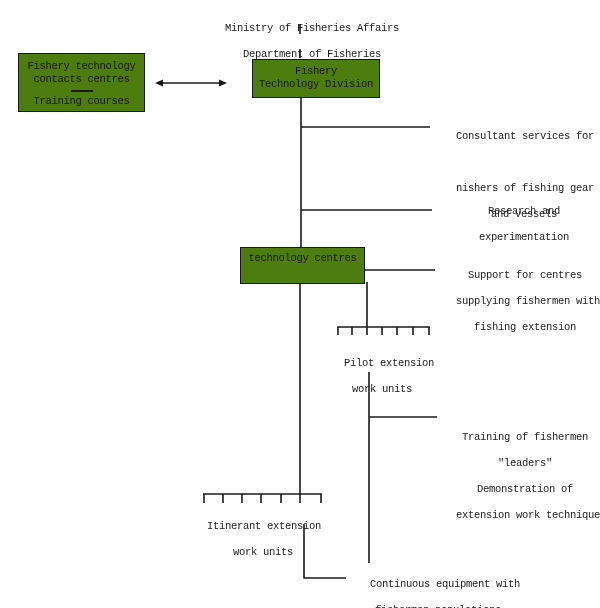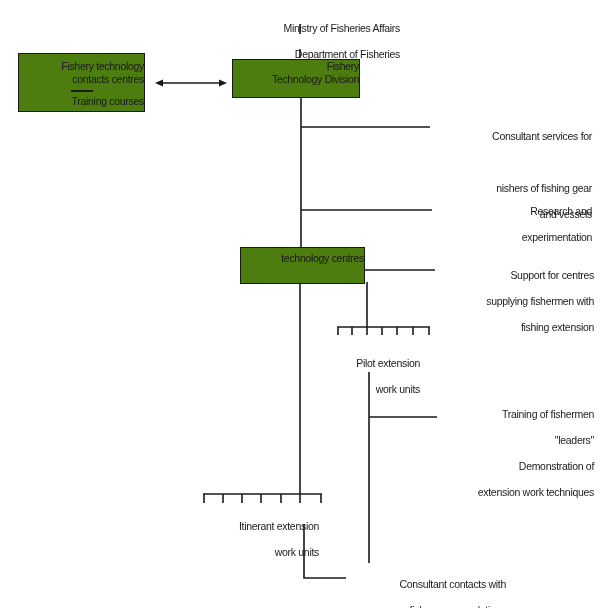--- a/index.html
+++ b/index.html
@@ -1,24 +1,24 @@
 <!DOCTYPE html>
 <html><head>
   <meta charset="utf-8">
   <style>
     html, body { margin: 0; padding: 0; background: #ffffff; }
     body { width: 600px; height: 608px; position: relative; overflow: hidden; }
     #diagram { position: absolute; left: 0; top: 0; width: 600px; height: 608px; }
     .lbl {
       position: absolute;
-      font-family: Liberation Sans, sans-serif;
+      font-family: Liberation Mono, monospace;
       font-size: 10.5px;
       line-height: 13px;
       color: #1a1a1a;
-      text-align: right;
+      text-align: center;
       white-space: pre;
       letter-spacing: -0.3px;
     }
     .box {
       position: absolute;
       border: 1.6px solid #1a1a1a;
       background: #4d7c0f;
       box-sizing: border-box;
     }
     .box .lbl { position: static; display: block; }
@@ -79,21 +79,21 @@
     <polyline points="304,524 304,578 346,578"></polyline>
   </svg>
 
   <div class="lbl" style="left:200px;top:9px;width:200px;">
     <span>Ministry of Fisheries Affairs</span>
   </div>
   <div class="lbl" style="left:200px;top:35px;width:200px;">
     <span>Department of Fisheries</span>
   </div>
 
-  <div class="box" style="left:232px;top:59px;width:128px;height:39px;">
+  <div class="box" style="left:252px;top:59px;width:128px;height:39px;padding-top:5px;">
     <span class="lbl">Fishery</span>
     <span class="lbl">Technology Division</span>
   </div>
 
   <div class="box" style="left:18px;top:53px;width:127px;height:59px;padding-top:6px;">
     <span class="lbl">Fishery technology</span>
     <span class="lbl">contacts centres</span>
     <div style="width:22px;height:1.5px;background:#1a1a1a;margin:4px auto 3px auto;"></div>
     <span class="lbl">Training courses</span>
   </div>
@@ -118,29 +118,29 @@
     <span>Support for centres</span><br>
     <span>supplying fishermen with</span><br>
     <span>fishing extension</span>
   </div>
 
   <div class="lbl" style="left:320px;top:344px;width:100px;">
     <span>Pilot extension</span><br>
     <span>work units</span>
   </div>
 
-  <div class="lbl" style="left:432px;top:395px;width:162px;">
+  <div class="lbl" style="left:432px;top:418px;width:162px;">
     <span>Training of fishermen</span><br>
     <span>"leaders"</span><br>
     <span>Demonstration of</span><br>
     <span>extension work techniques</span>
   </div>
 
   <div class="lbl" style="left:183px;top:507px;width:136px;">
     <span>Itinerant extension</span><br>
     <span>work units</span>
   </div>
 
   <div class="lbl" style="left:346px;top:565px;width:160px;">
-    <span>Consultant contacts with</span><br>
+    <span>Continuous equipment with</span><br>
     <span>fishermen populations</span>
   </div>
 </div>
 
 </body></html>

